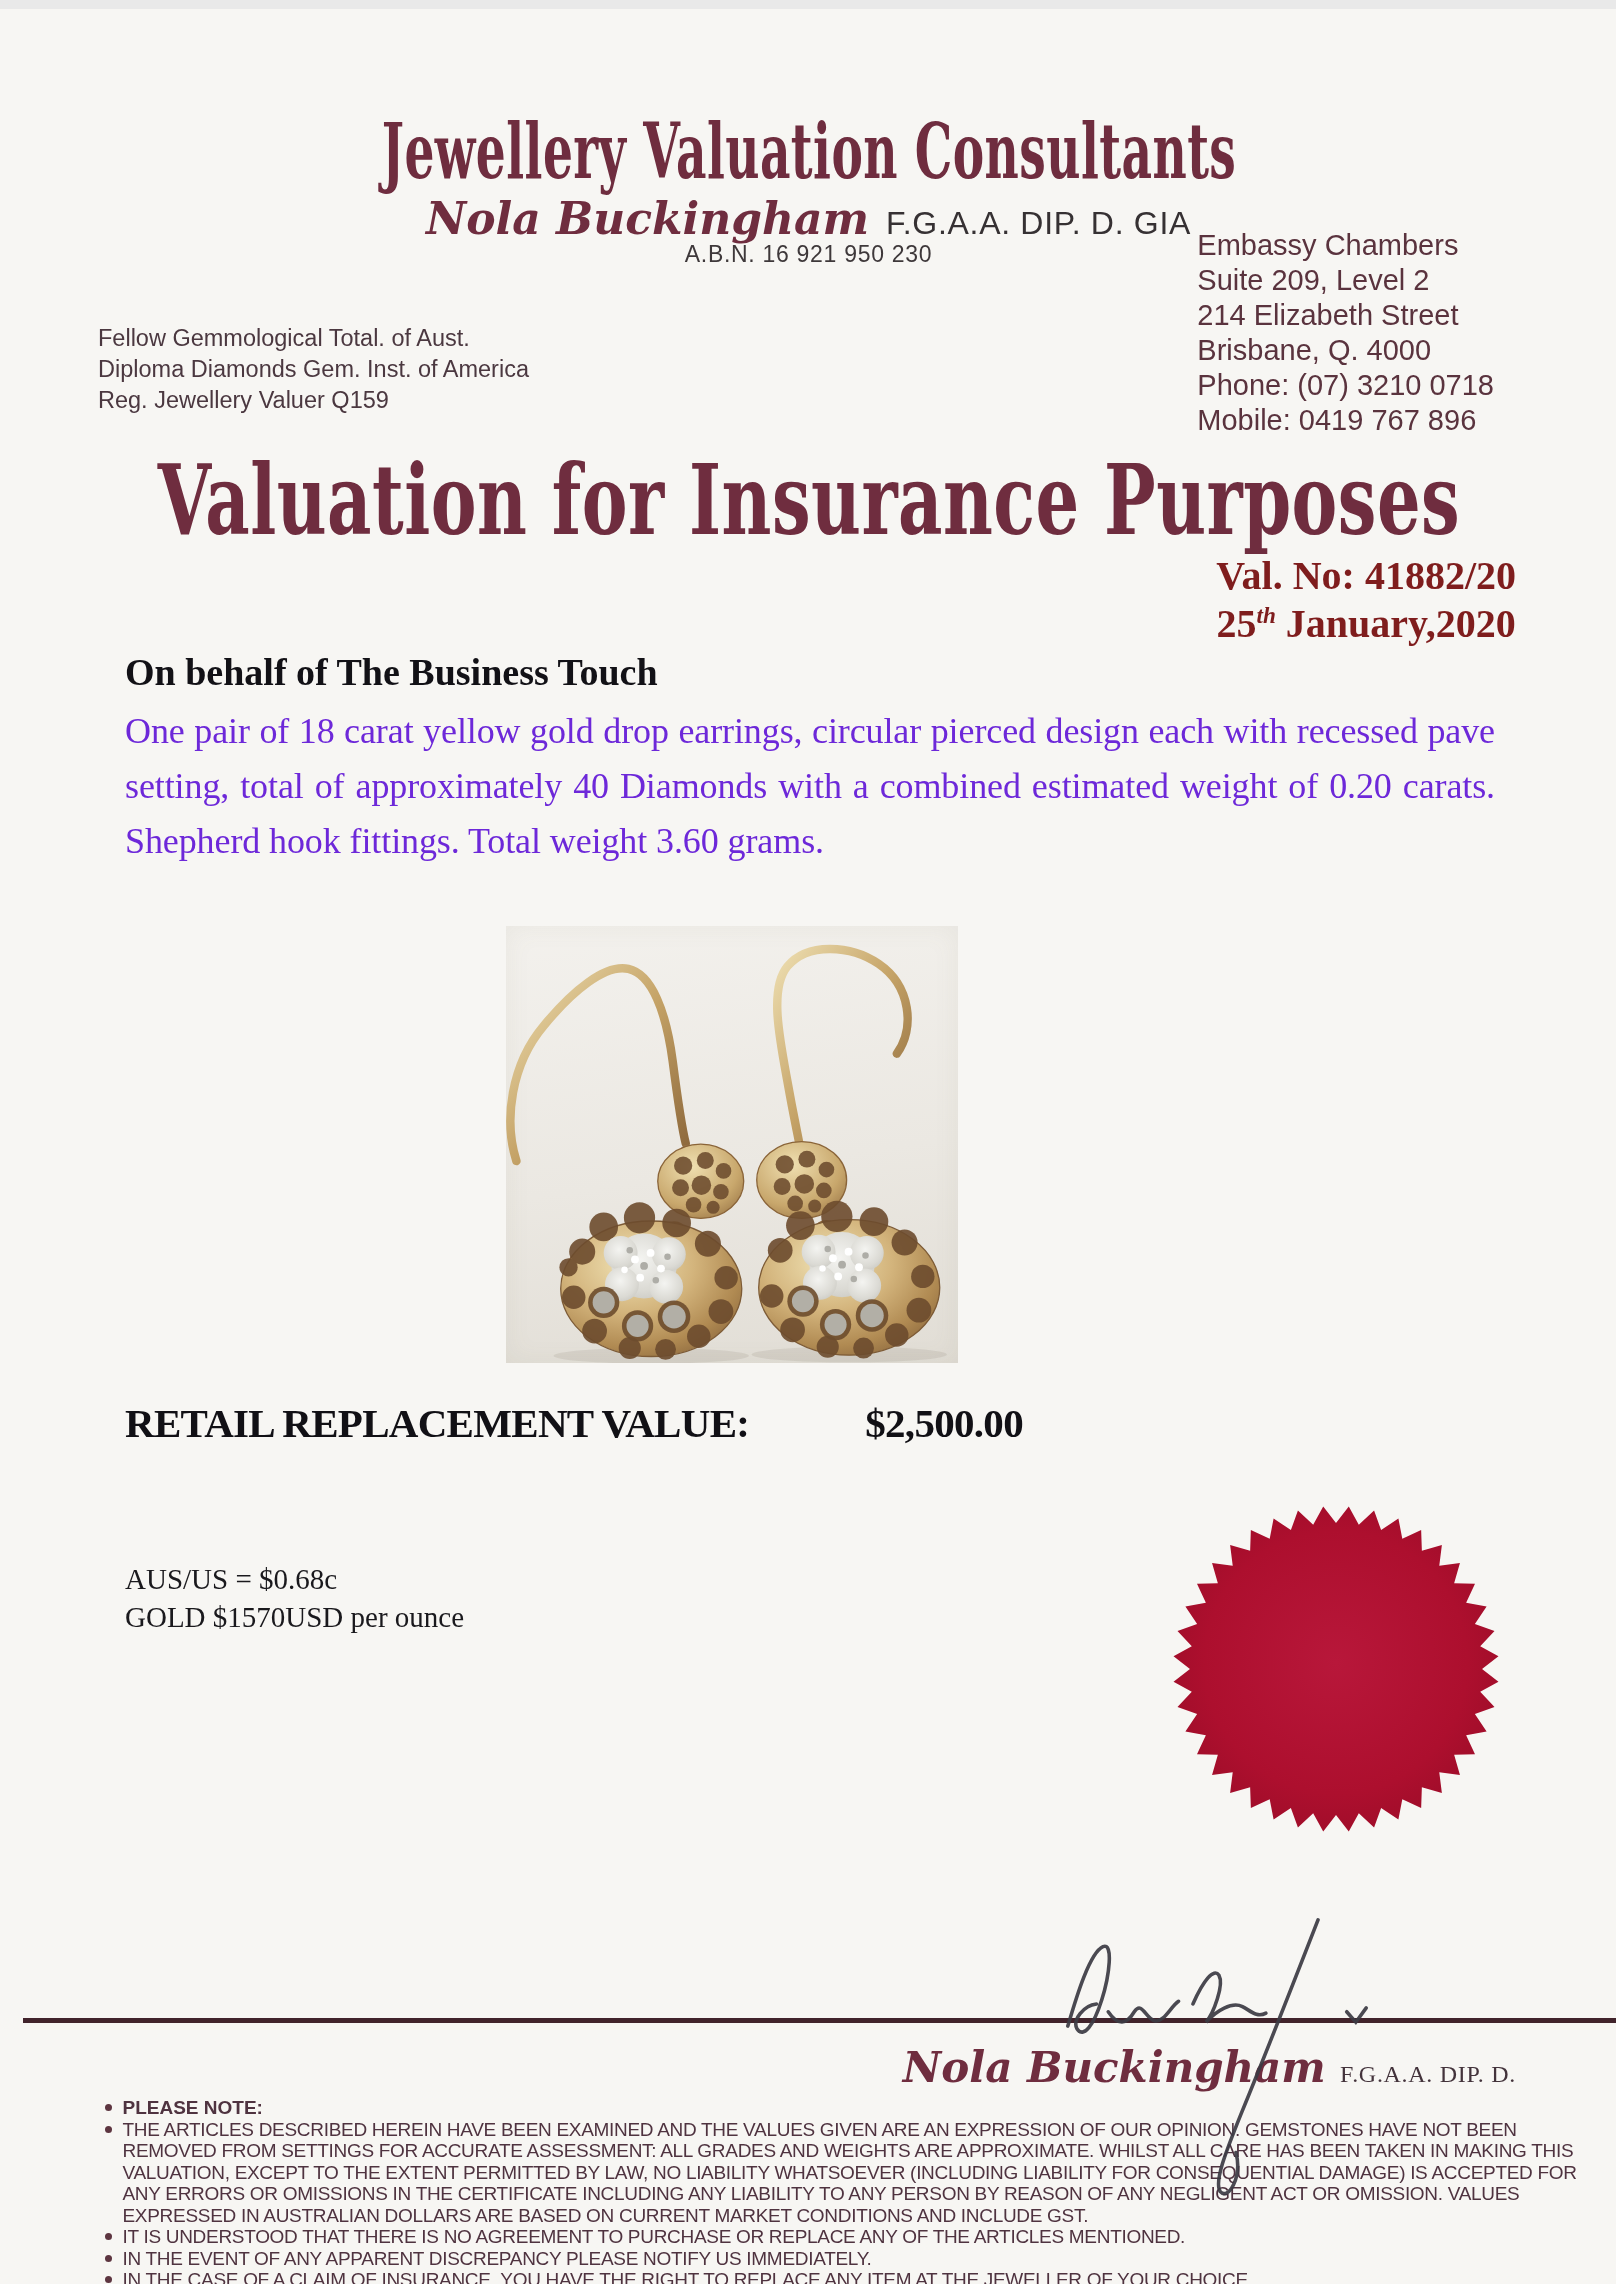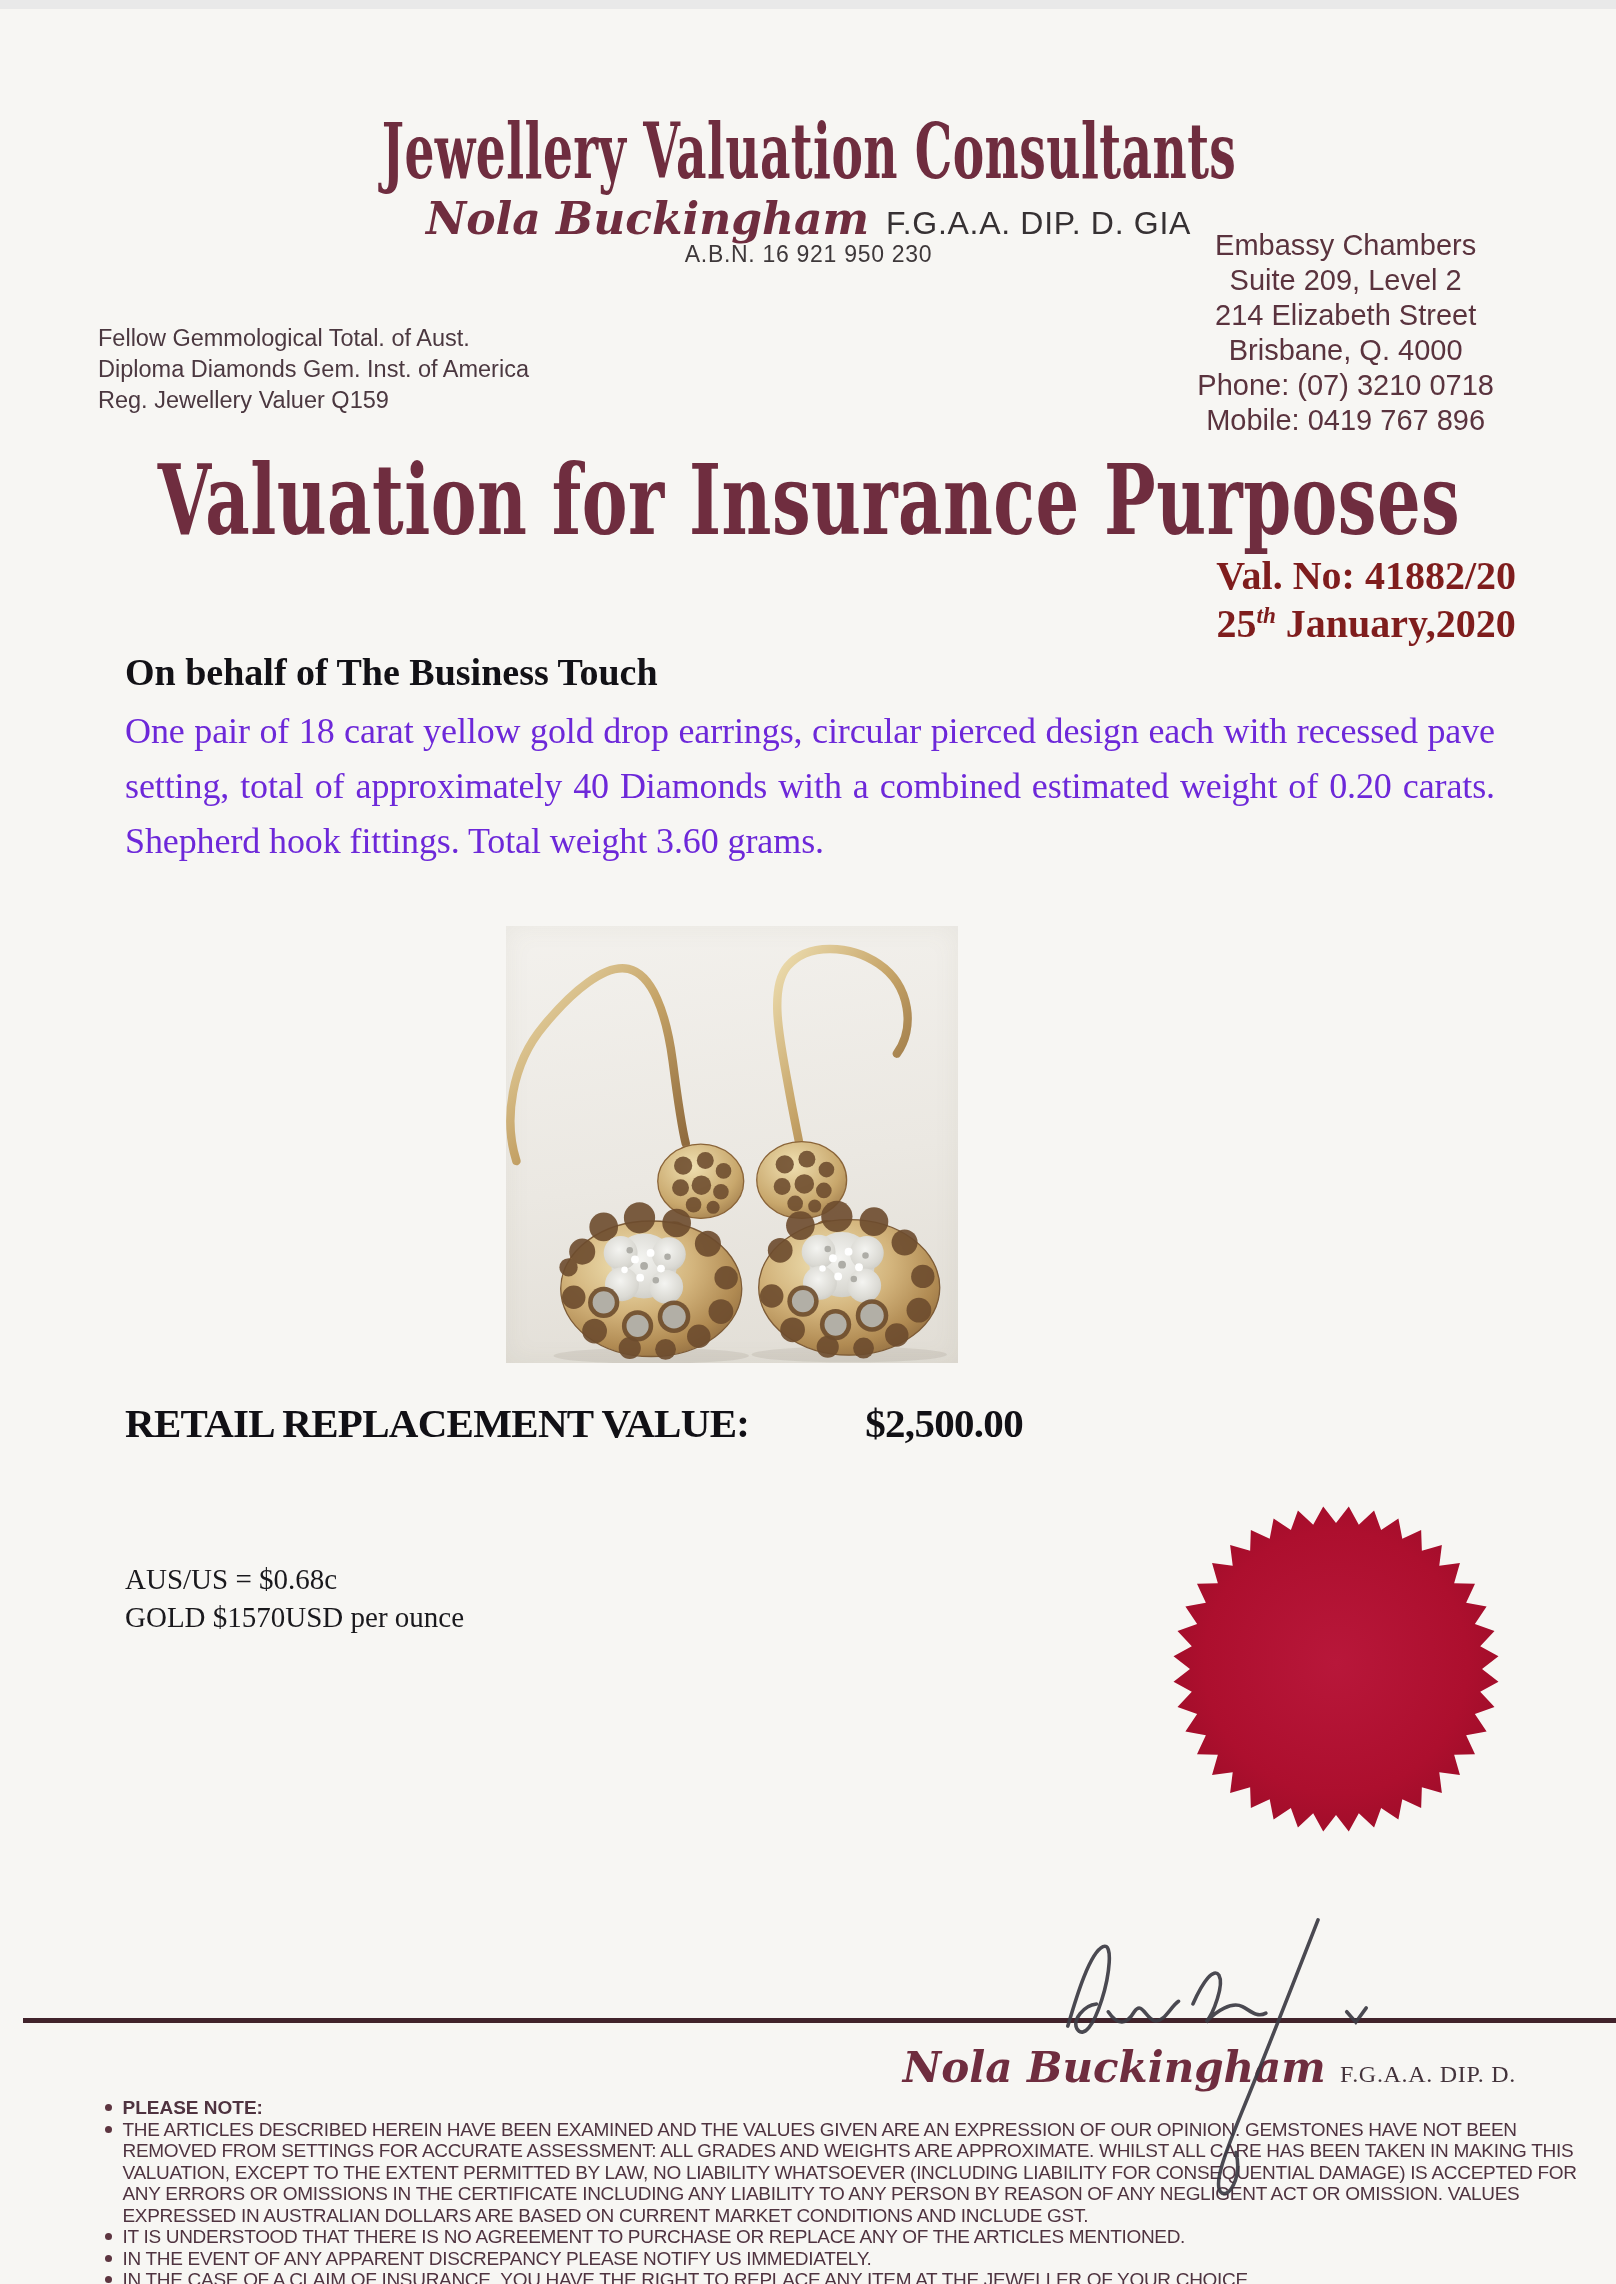--- a/index.html
+++ b/index.html
@@ -21,21 +21,21 @@
   .valuer-name{
     font-family:"DejaVu Serif",serif;font-style:italic;font-weight:bold;
     font-size:44px;color:#6f2d3f;
   }
   .valuer-suffix{font-family:"Liberation Sans",sans-serif;font-size:32px;color:#363133;letter-spacing:0.7px;}
   .abn{top:232px;font-family:"Liberation Sans",sans-serif;font-size:23px;color:#3e383a;letter-spacing:0.7px;}
 
   .creds{left:98px;top:314px;font-family:"Liberation Sans",sans-serif;
     font-size:23.5px;line-height:31px;color:#4b3840;}
   .address{right:123px;top:219px;font-family:"Liberation Sans",sans-serif;
-    font-size:29px;line-height:35px;color:#5a333e;text-align:center;}
+    font-size:29px;line-height:35px;color:#5a333e;text-align:left;}
 
   
   .main-title{top:433px;font-size:98px;transform:translateX(-50%) scaleX(.70);}
   .valno-block{right:101px;top:543px;text-align:center;font-weight:bold;
     font-size:40px;line-height:48px;color:#7f1d1d;}
   .valno-block sup{font-size:58%;vertical-align:super;line-height:0;font-style:italic;}
 
   .client-line{left:125px;top:641px;font-weight:bold;font-size:38px;color:#121116;}
 
   .description{

